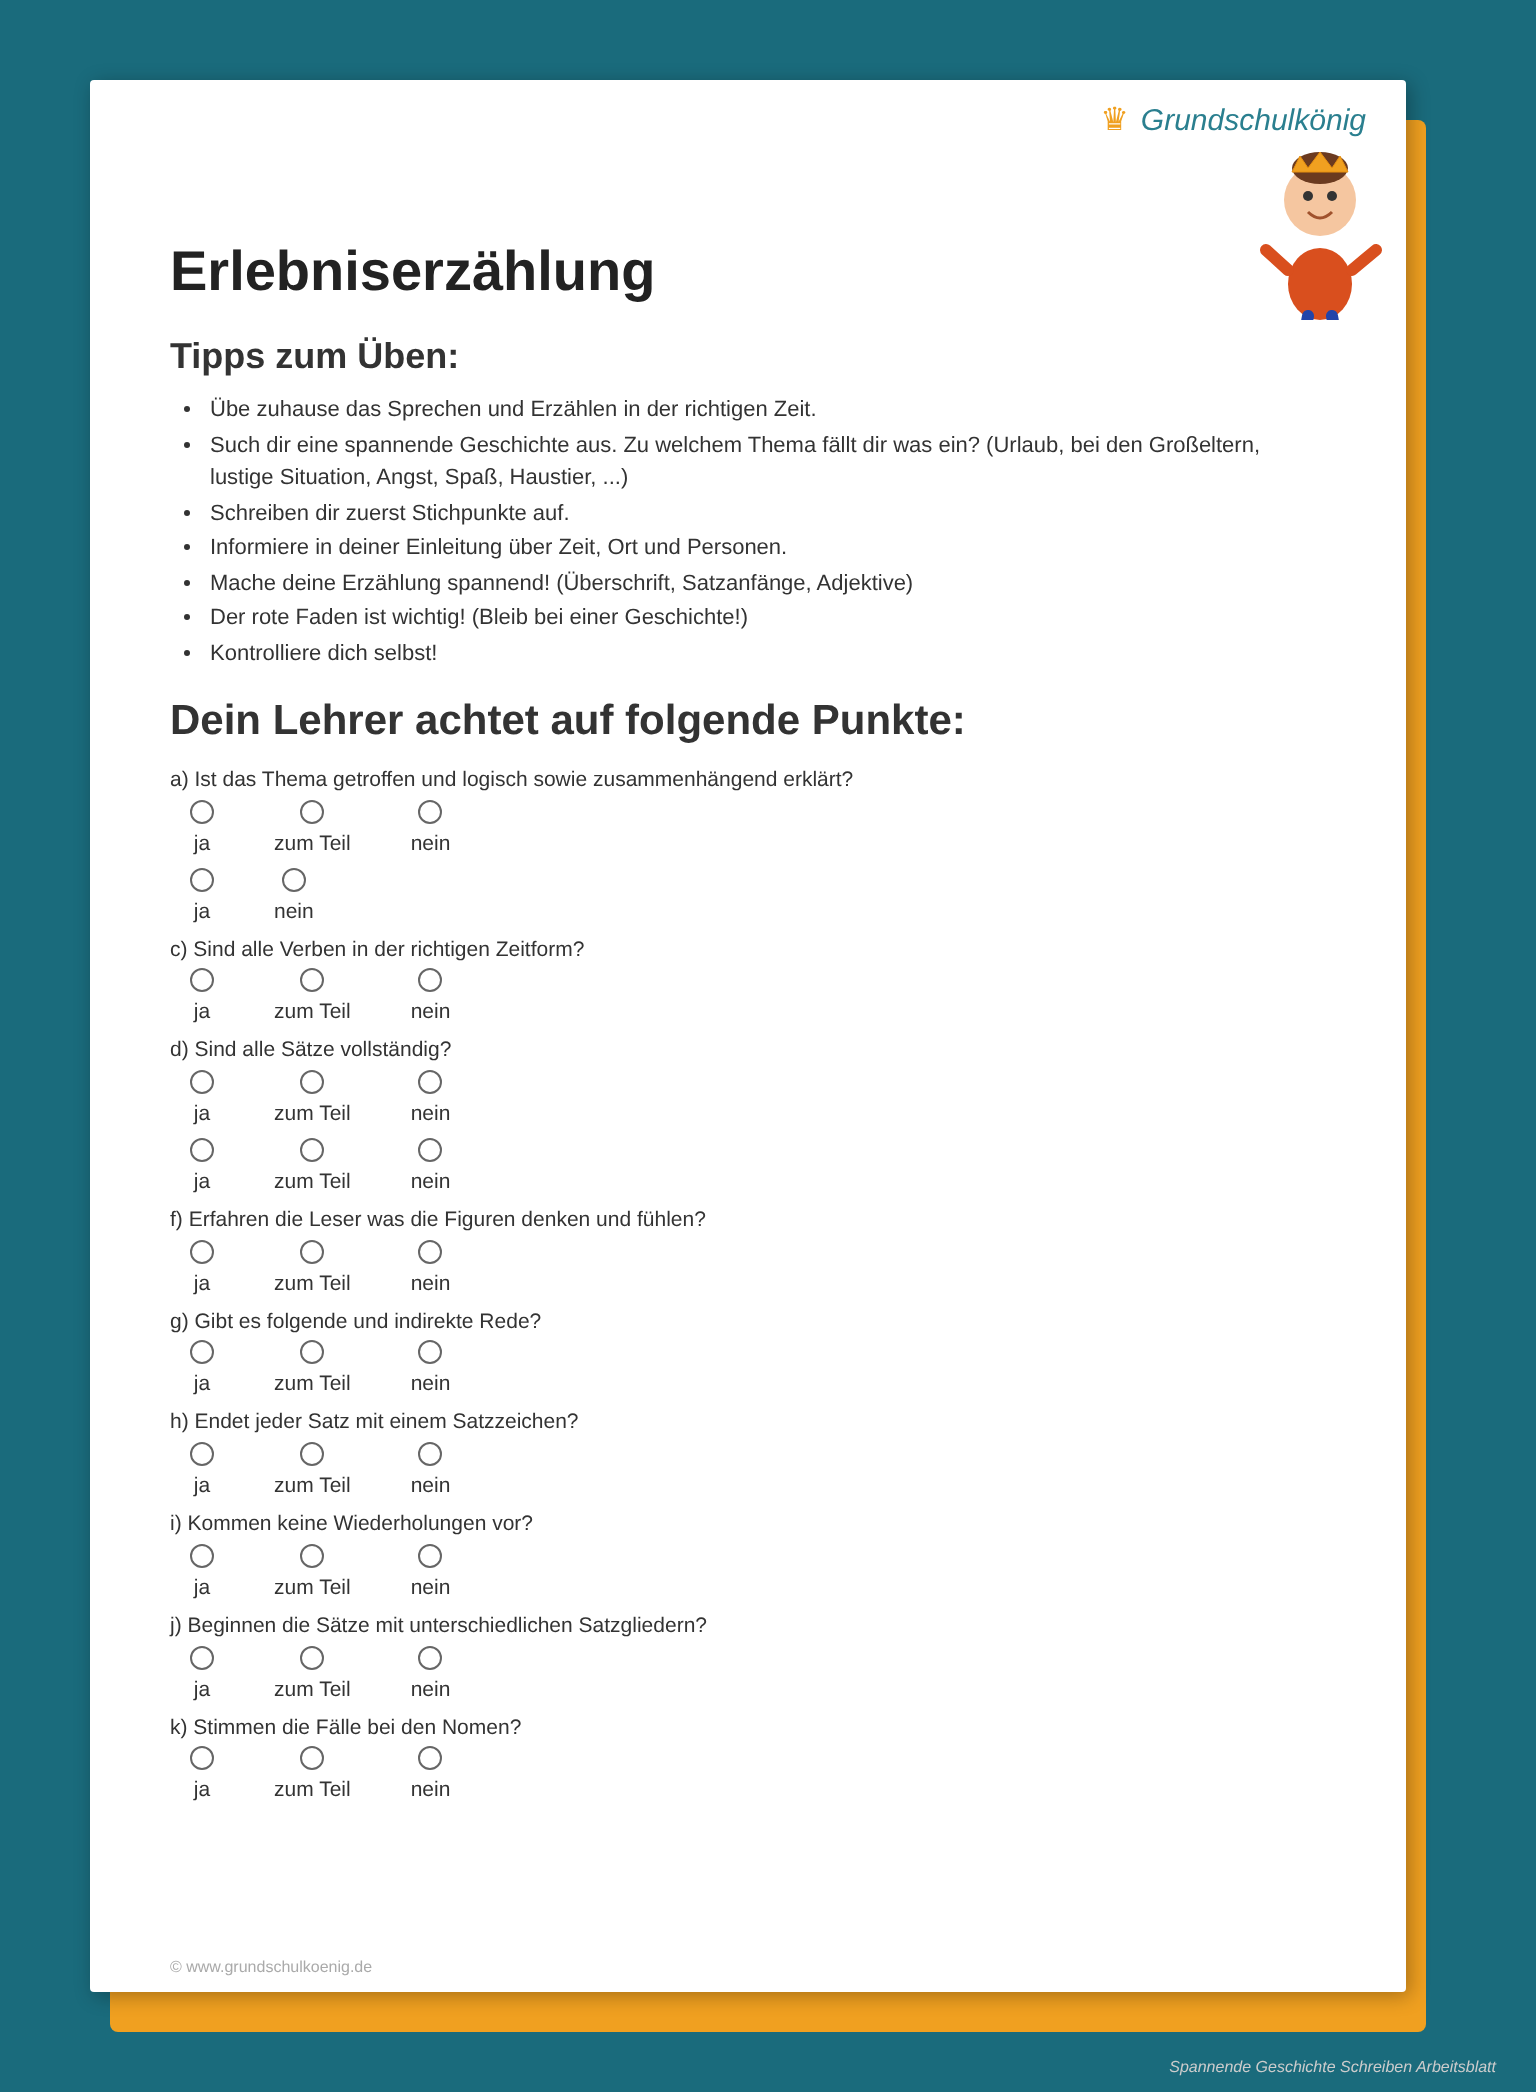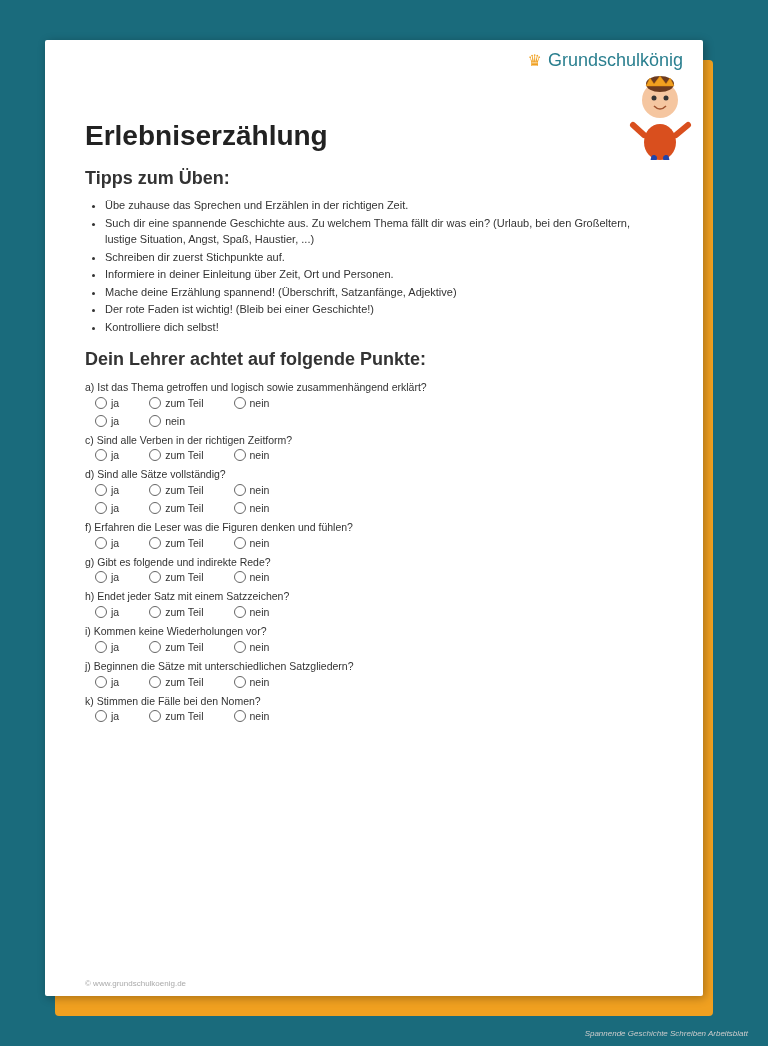--- a/index.html
+++ b/index.html
@@ -44,22 +44,23 @@
       display: flex;
       align-items: center;
       gap: 6px;
     }
     .brand-crown {
       color: #f0a020;
       font-size: 16px;
     }
     .brand-text {
       font-family: 'Comic Sans MS', cursive, sans-serif;
-      font-size: 18px;
+      font-size: 15px;
       color: #2a7f8f;
+      font-style: italic;
     }
     .character-img {
       position: absolute;
       top: 5px;
       right: 10px;
       width: 70px;
       height: 90px;
     }
     .main-title {
       font-size: 28px;
@@ -80,21 +81,21 @@
       padding-left: 20px;
       margin-bottom: 14px;
     }
     .tips-list li {
       font-size: 11px;
       color: #333;
       line-height: 1.5;
       margin-bottom: 1px;
     }
     .section-title2 {
-      font-size: 18px;
+      font-size: 21px;
       font-family: 'Comic Sans MS', cursive, sans-serif;
       color: #333;
       margin-bottom: 10px;
     }
     .checklist {
       font-size: 10.5px;
       color: #333;
     }
     .check-item {
       margin-bottom: 6px;
@@ -107,20 +108,21 @@
       display: flex;
       gap: 30px;
       padding-left: 10px;
       align-items: center;
     }
     .check-option {
       display: flex;
       align-items: center;
       gap: 4px;
       font-size: 10.5px;
+      flex-direction: column;
     }
     .radio-circle {
       width: 12px;
       height: 12px;
       border-radius: 50%;
       border: 1.5px solid #666;
       display: inline-block;
       flex-shrink: 0;
     }
     .footer-text {

